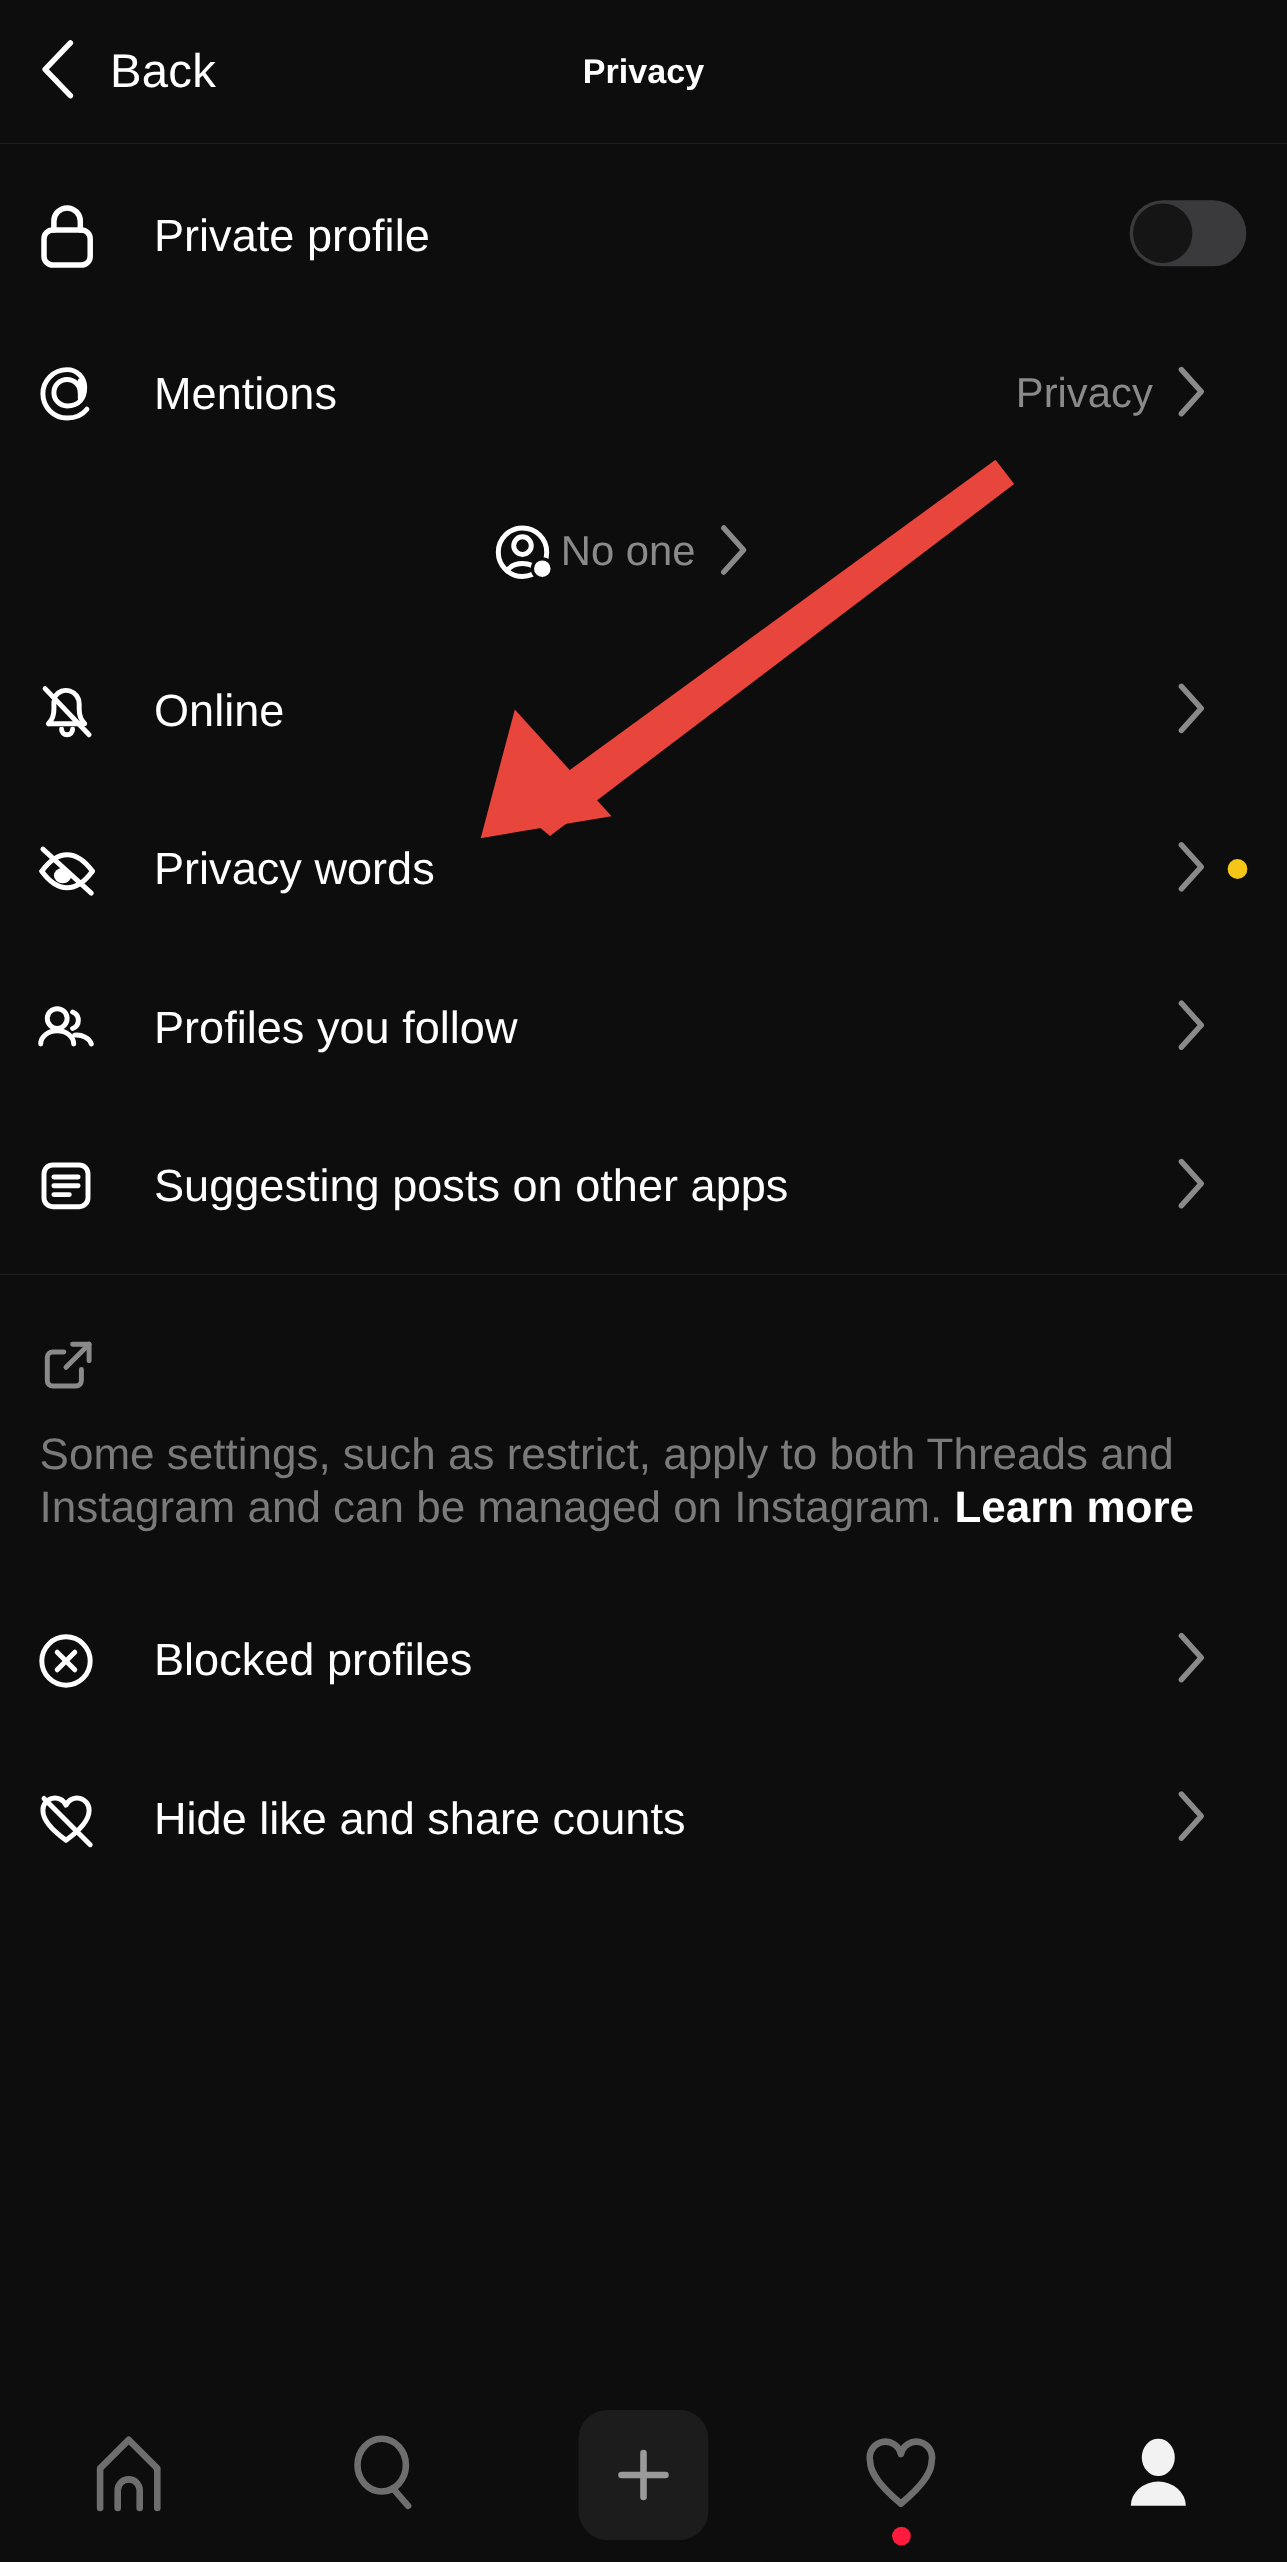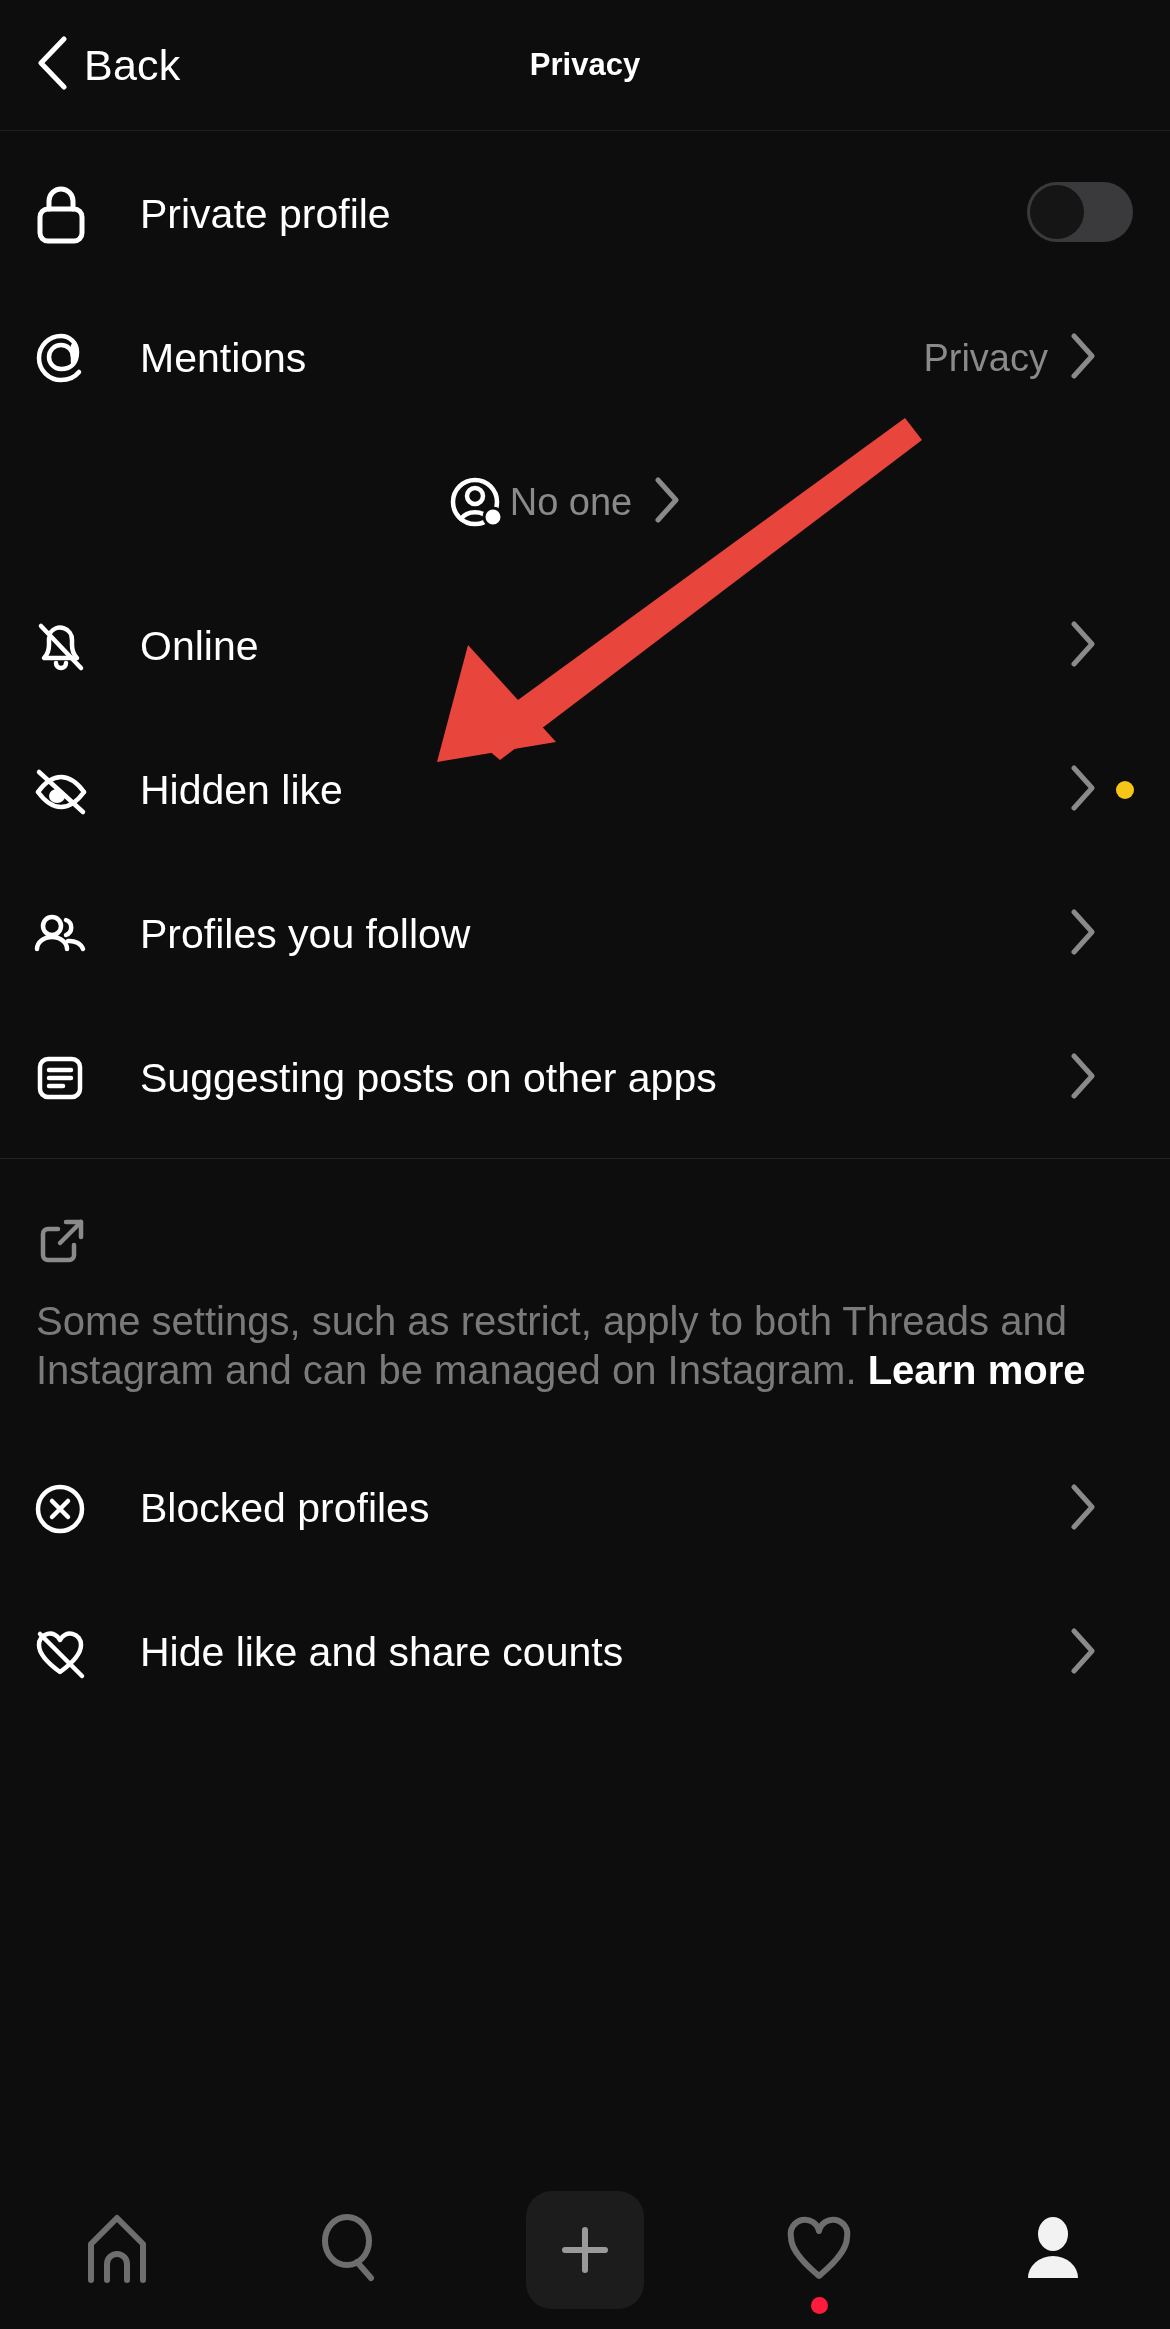--- a/index.html
+++ b/index.html
@@ -17,21 +17,21 @@
   .header {
     position:relative;
     height:131px;
     background:#0d0d0d;
     border-bottom:1px solid #1f1f1f;
     display:flex;
     align-items:center;
   }
   .back-btn {
     display:flex; align-items:center;
-    gap:16px;
+    gap:32px;
     margin-left:36px;
     cursor:pointer;
   }
   .back-chevron { display:block; }
   .back-label {
     font-size:43px;
     color:#ffffff;
     letter-spacing:0.2px;
   }
   .header-title {
@@ -250,21 +250,21 @@
 
   <div class="row">
     <span class="ico">
       <svg width="58" height="60" viewBox="0 0 58 60">
         <path d="M6 32 c8-11 15-15 23-15 s15 4 23 15" fill="none" stroke="#fff" stroke-width="4.5" stroke-linecap="round"></path>
         <path d="M6 32 c8 11 15 15 23 15 s15-4 23-15" fill="none" stroke="#fff" stroke-width="4.5" stroke-linecap="round"></path>
         <ellipse cx="25" cy="36" rx="8" ry="7" fill="#fff"></ellipse>
         <path d="M7 12 L51 52" fill="none" stroke="#fff" stroke-width="4.5" stroke-linecap="round"></path>
       </svg>
     </span>
-    <span class="label">Hidden like</span>
+    <span class="label">Privacy words</span>
     <span class="value"></span>
     <span class="chev">
       <svg width="26" height="46" viewBox="0 0 26 46">
         <path d="M4 3 L22 23 L4 43" fill="none" stroke="#8a8a8a" stroke-width="5" stroke-linecap="round" stroke-linejoin="round"></path>
       </svg>
     </span>
     <span class="dot-badge" style="background:#F5C518;"></span>
   </div>
 
   <div class="row">

